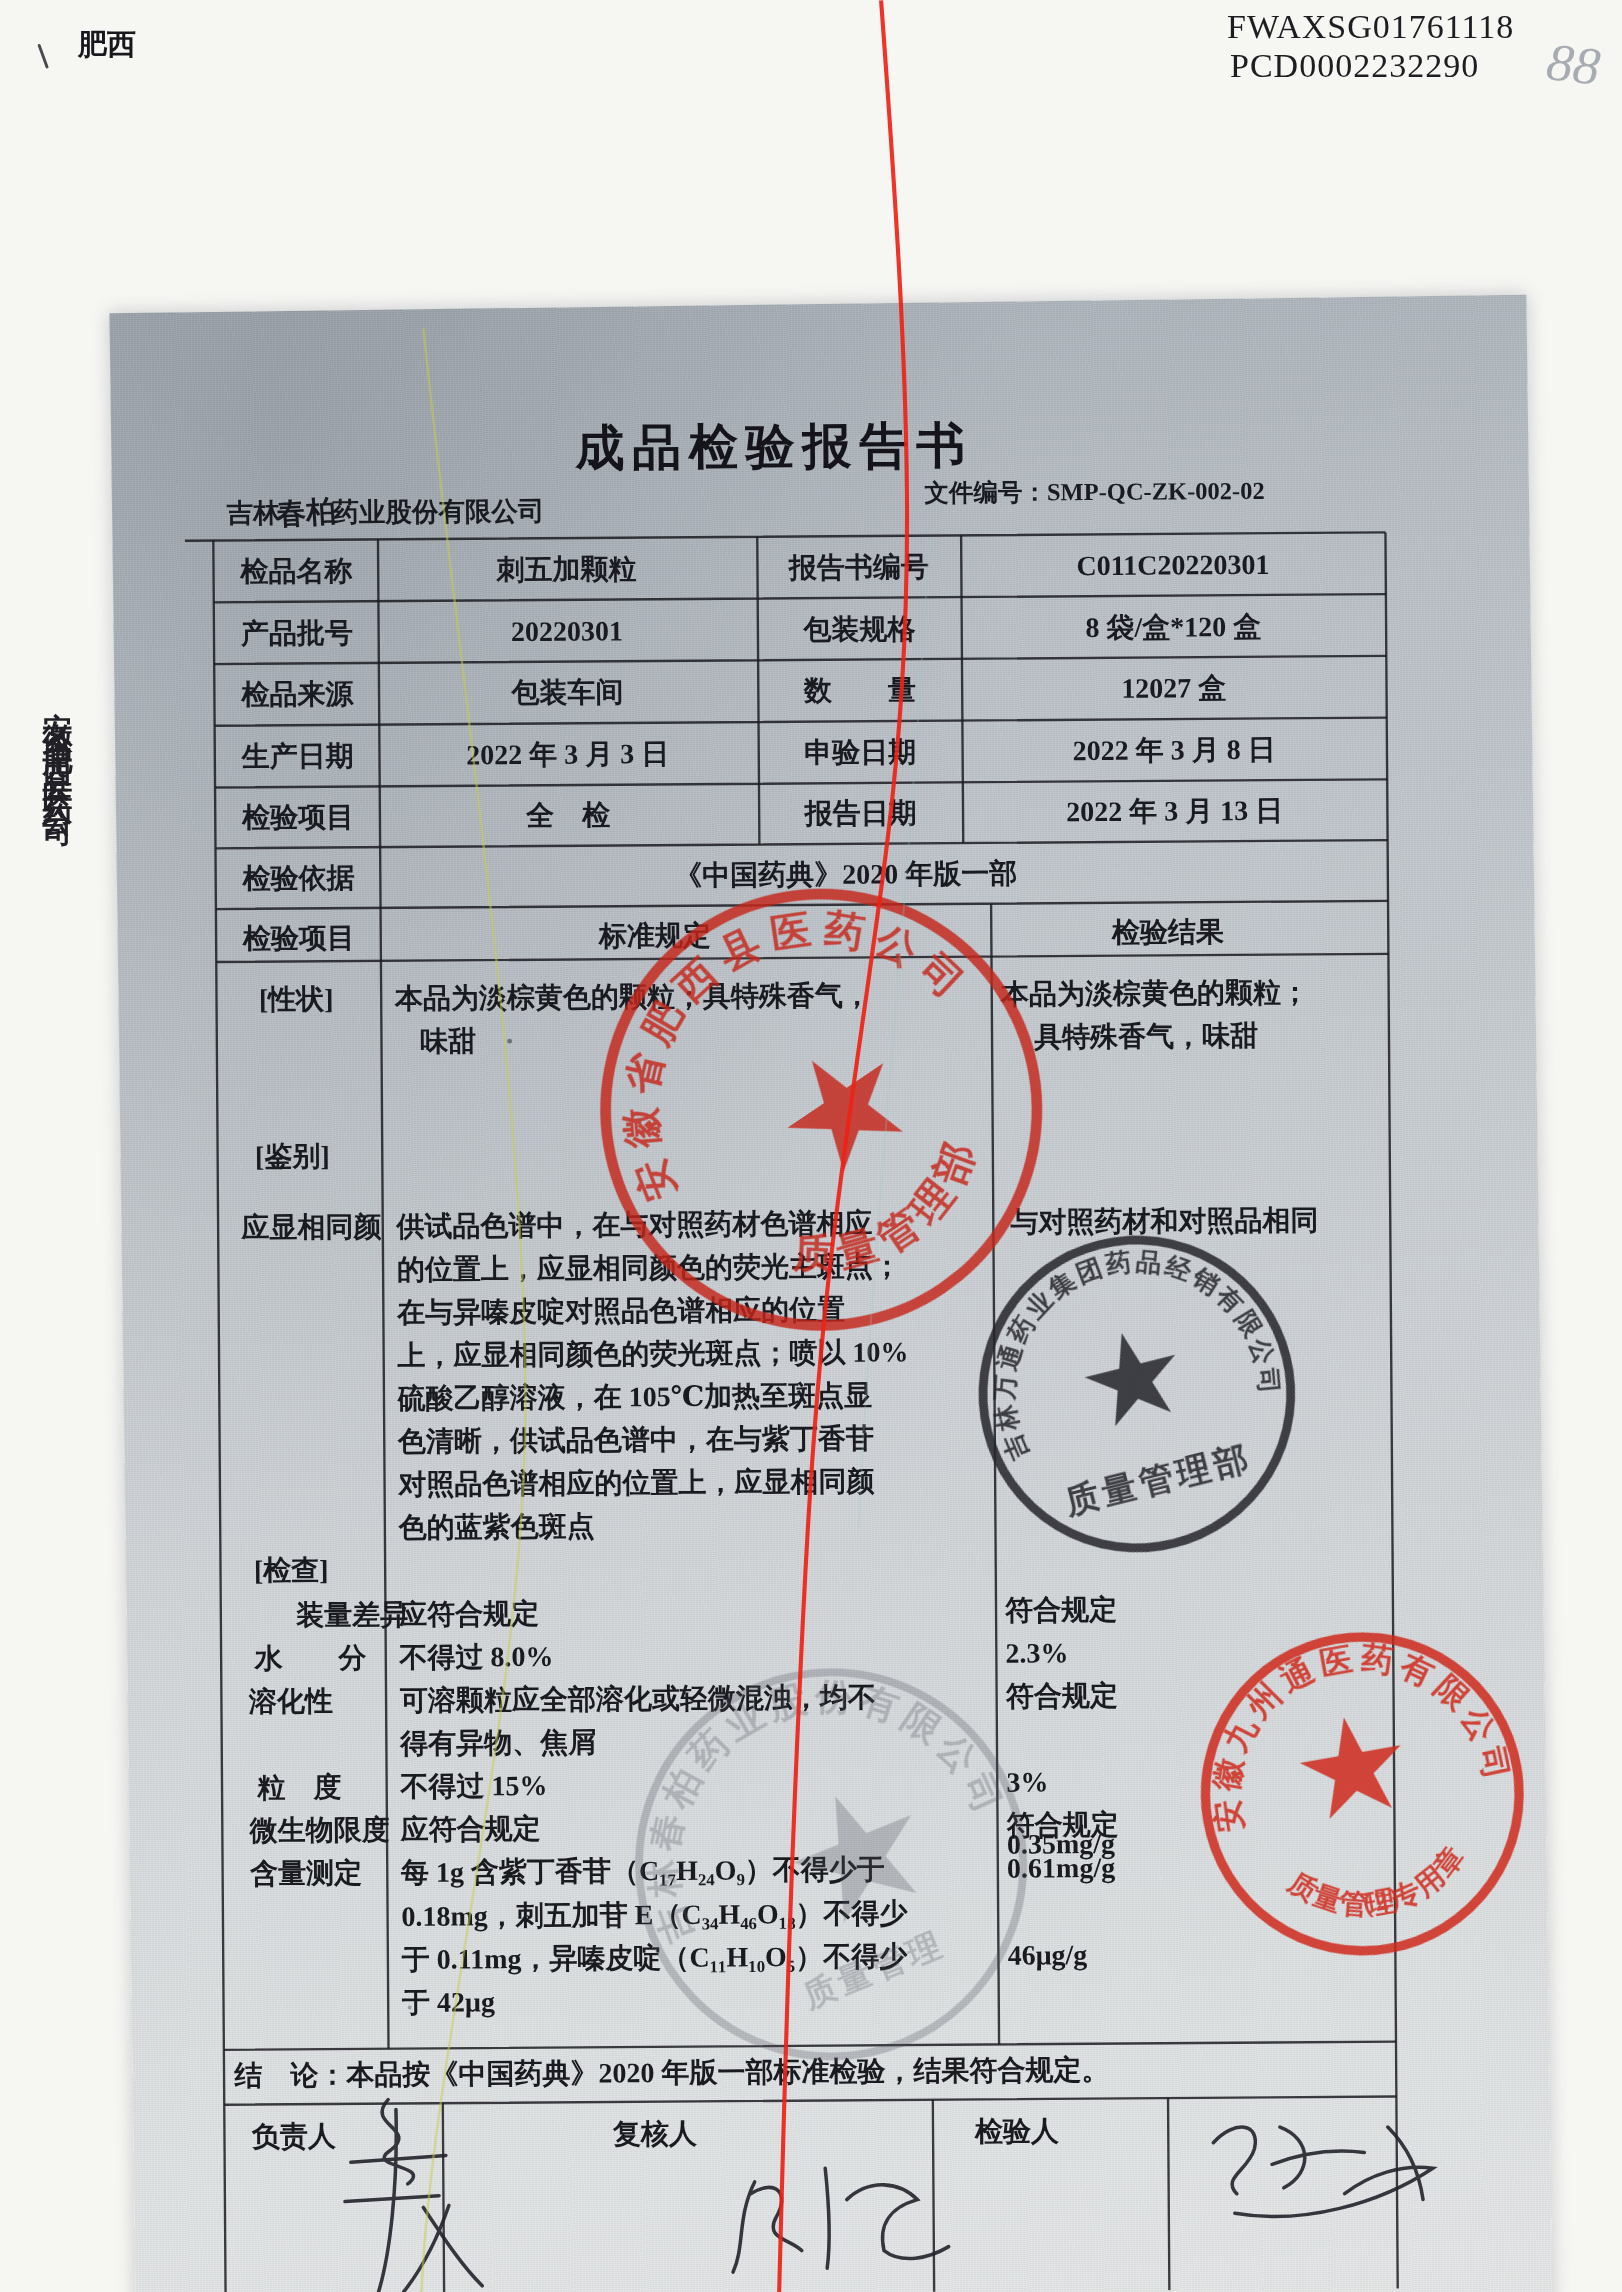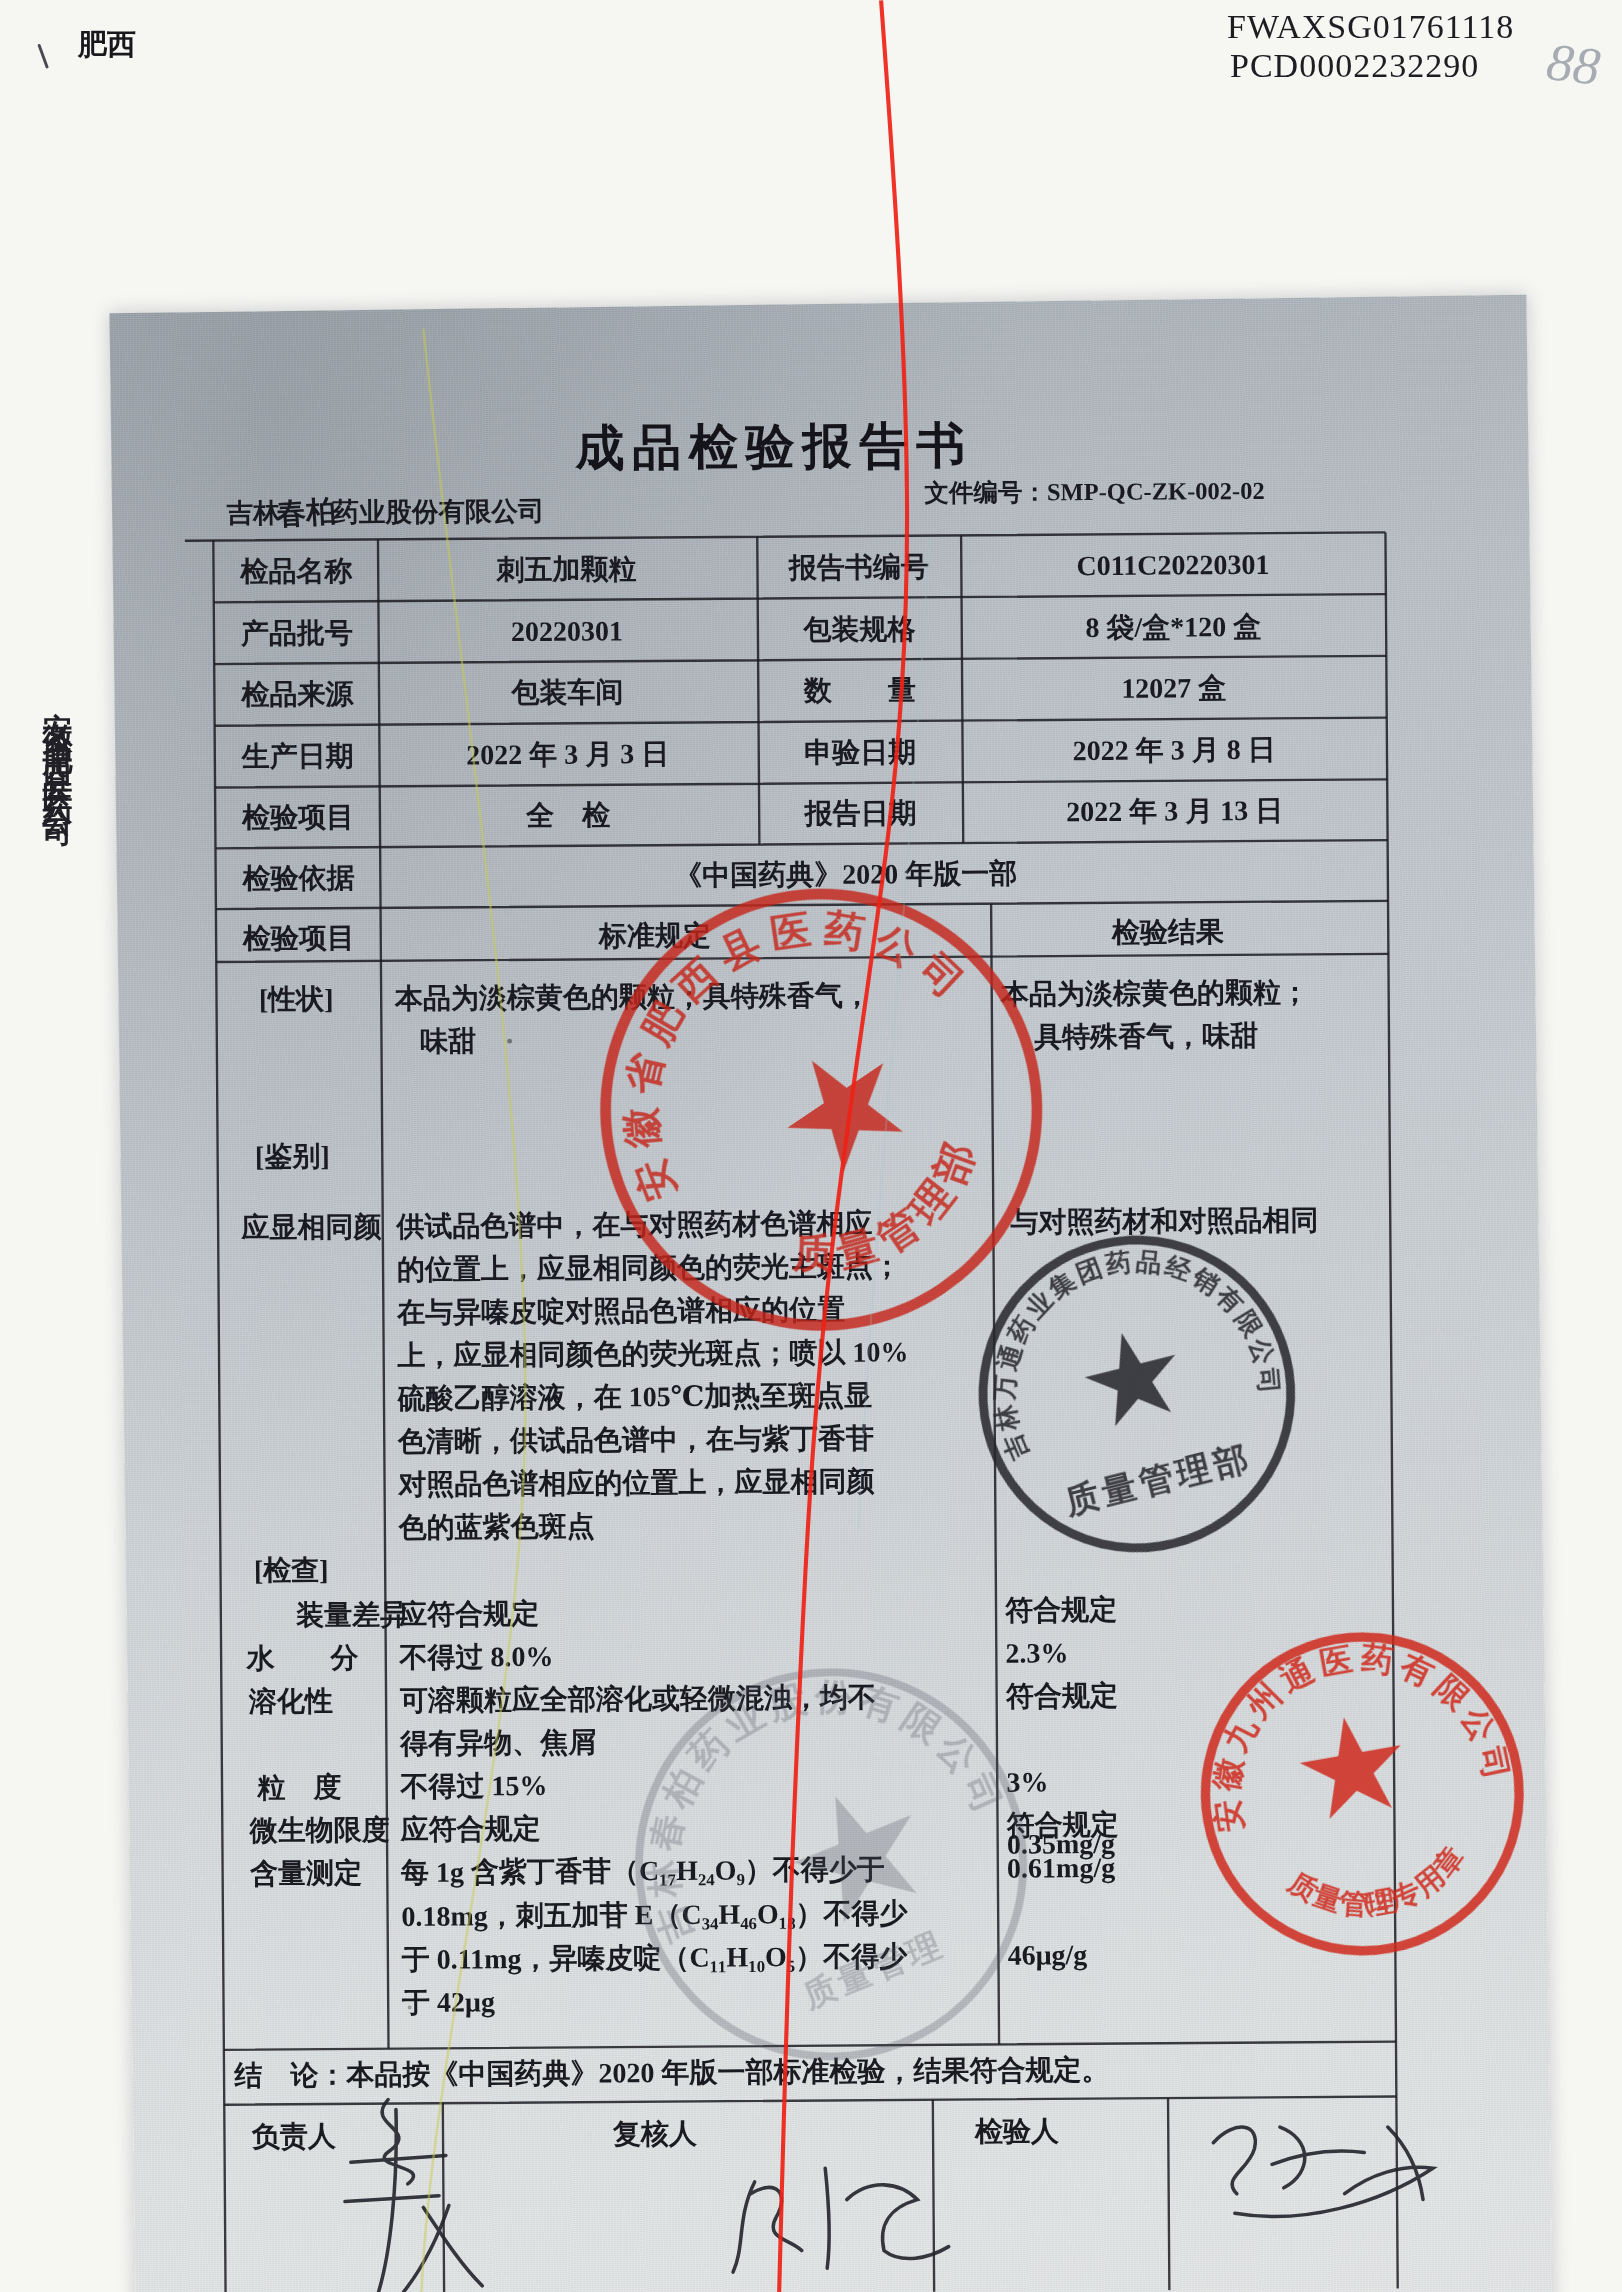--- a/index.html
+++ b/index.html
@@ -95,21 +95,21 @@
   <div class="t sb body-t" style="left:396px;top:1464px;">对照品色谱相应的位置上，应显相同颜</div>
   <div class="t sb body-t" style="left:396px;top:1507px;">色的蓝紫色斑点</div>
   <div class="t sb body-t" style="left:1010px;top:1206px;">与对照药材和对照品相同</div>
 
   <div class="t b body-t" style="left:251px;top:1549px;">[检查]</div>
 
   <div class="t sb body-t" style="left:245px;top:1594px;margin-left:48px;">装量差异</div>
   <div class="t sb body-t" style="left:396px;top:1594px;">应符合规定</div>
   <div class="t sb body-t" style="left:1002px;top:1594px;">符合规定</div>
 
-  <div class="t sb body-t" style="left:243px;top:1637px;">水　　分</div>
+  <div class="t sb body-t" style="left:251px;top:1637px;">水　　分</div>
   <div class="t sb body-t" style="left:396px;top:1637px;">不得过 8.0%</div>
   <div class="t sb body-t" style="left:1002px;top:1637px;">2.3%</div>
 
   <div class="t sb body-t" style="left:245px;top:1680px;">溶化性</div>
   <div class="t sb body-t" style="left:396px;top:1680px;">可溶颗粒应全部溶化或轻微混浊，均不</div>
   <div class="t sb body-t" style="left:396px;top:1723px;">得有异物、焦屑</div>
   <div class="t sb body-t" style="left:1002px;top:1680px;">符合规定</div>
 
   <div class="t sb body-t" style="left:253px;top:1766px;">粒　度</div>
   <div class="t sb body-t" style="left:396px;top:1766px;">不得过 15%</div>

